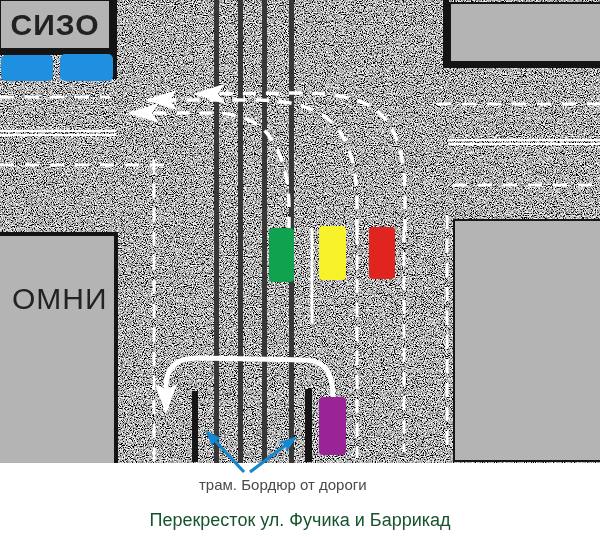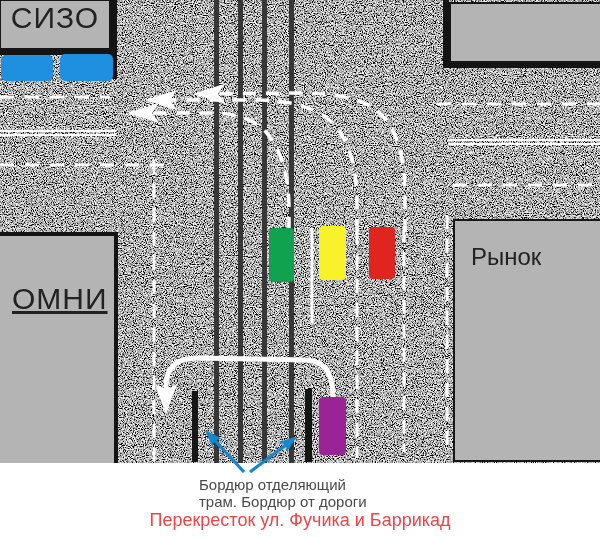--- a/index.html
+++ b/index.html
@@ -3,29 +3,29 @@
 <meta charset="utf-8">
 <style>
   html,body{margin:0;padding:0;background:#fff;}
   .stage{position:relative;width:600px;height:537px;background:#fff;overflow:hidden;
          font-family:"Liberation Sans","DejaVu Sans",sans-serif;}
   .stage svg.road{position:absolute;left:0;top:0;}
   .bldg{position:absolute;box-sizing:border-box;color:#222;}
   .bar{position:absolute;background:#141414;}
   .bldg-fill{background:#b4b4b4;}
   .sizo{left:0;top:0;width:111px;height:50px;border:2px solid #161616;border-left-width:1px;border-top-width:1px;
-        display:flex;align-items:flex-start;justify-content:center;font-size:30px;letter-spacing:1px;}
+        display:flex;align-items:center;justify-content:center;font-size:30px;letter-spacing:1px;font-weight:bold;}
   .tr-bldg{left:449px;top:2px;width:151px;height:61px;border:2px solid #161616;border-right:none;}
-  .omni{left:0;top:236px;width:114px;height:227px;padding-top:46px;padding-left:12px;font-size:30px;letter-spacing:1px;text-decoration:underline;}
+  .omni{left:0;top:236px;width:114px;height:227px;padding-top:46px;padding-left:12px;font-size:30px;letter-spacing:1px;}
   .rynok{left:453px;top:219px;width:147px;height:243px;border:2px solid #161616;border-right:none;
          padding:20px 0 0 16px;font-size:24px;line-height:32px;}
   .car{position:absolute;border-radius:4px;}
   .bluecar{position:absolute;border-radius:5px;}
   .annotation{position:absolute;left:199px;top:476px;font-size:15px;line-height:17px;color:#4a4a4a;}
-  .caption{position:absolute;left:0;top:510px;width:600px;text-align:center;font-size:18px;color:#ef4444;}
+  .caption{position:absolute;left:0;top:510px;width:600px;text-align:center;font-size:18px;color:#14532d;}
 </style>
 </head>
 <body>
 
 <div class="stage">
 
   <svg class="road" width="600" height="537" viewBox="0 0 600 537">
     <defs>
       <filter id="nz" x="0" y="0" width="100%" height="100%">
         <feTurbulence type="fractalNoise" baseFrequency="0.9" numOctaves="2" seed="7" stitchTiles="stitch"></feTurbulence>
@@ -110,31 +110,29 @@
   <div class="bar" style="left:443px;top:0;width:6px;height:68px;"></div>
   <div class="bar" style="left:443px;top:63px;width:157px;height:5px;"></div>
 
   <div class="bldg bldg-fill omni">
     <span>ОМНИ</span>
   </div>
   <div class="bar" style="left:0;top:232px;width:118px;height:4px;"></div>
   <div class="bar" style="left:114px;top:232px;width:4px;height:231px;"></div>
 
   <div class="bldg bldg-fill rynok">
-    <div>Рынок</div>
   </div>
 
   <div class="bluecar" style="left: 1px; top: 55px; width: 52px; height: 26px; background-color: rgb(31, 143, 224);"></div>
   <div class="bluecar" style="left: 60px; top: 54px; width: 53px; height: 27px; background-color: rgb(31, 143, 224);"></div>
 
   <div class="car" style="left: 269px; top: 228px; width: 25px; height: 54px; background-color: rgb(16, 162, 78);"></div>
   <div class="car" style="left: 319px; top: 226px; width: 27px; height: 54px; background-color: rgb(248, 242, 42);"></div>
   <div class="car" style="left: 369px; top: 227px; width: 26px; height: 52px; background-color: rgb(224, 37, 32);"></div>
   <div class="car" style="left: 319px; top: 397px; width: 27px; height: 58px; background-color: rgb(154, 36, 150);"></div>
 
   <div class="annotation">
-    <div>Бордюр отделяющий</div>
     <div>трам. Бордюр от дороги</div>
   </div>
 
   <div class="caption">Перекресток ул. Фучика и Баррикад</div>
 
 </div>
 
 </body></html>

